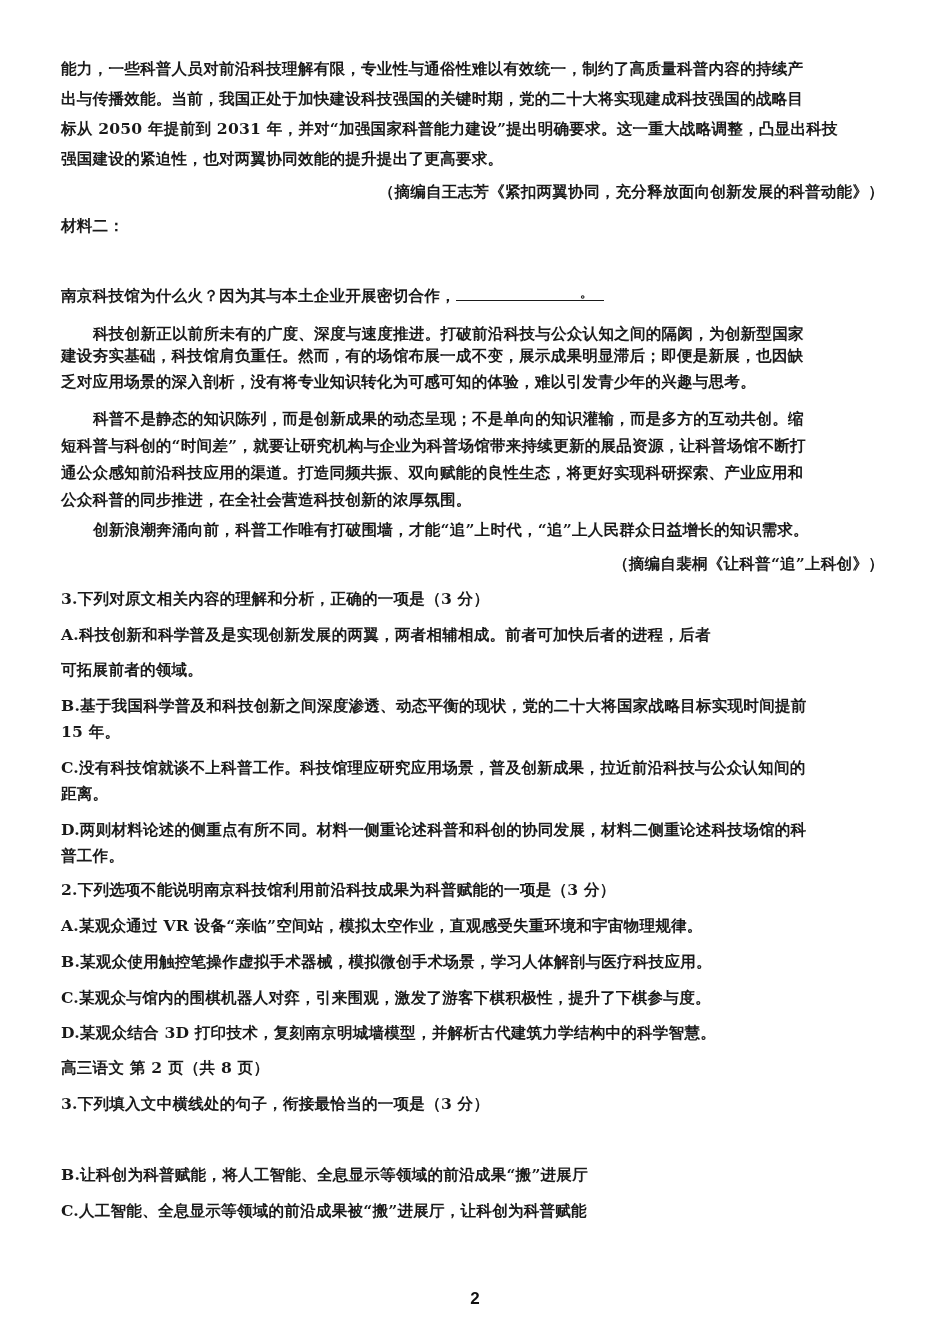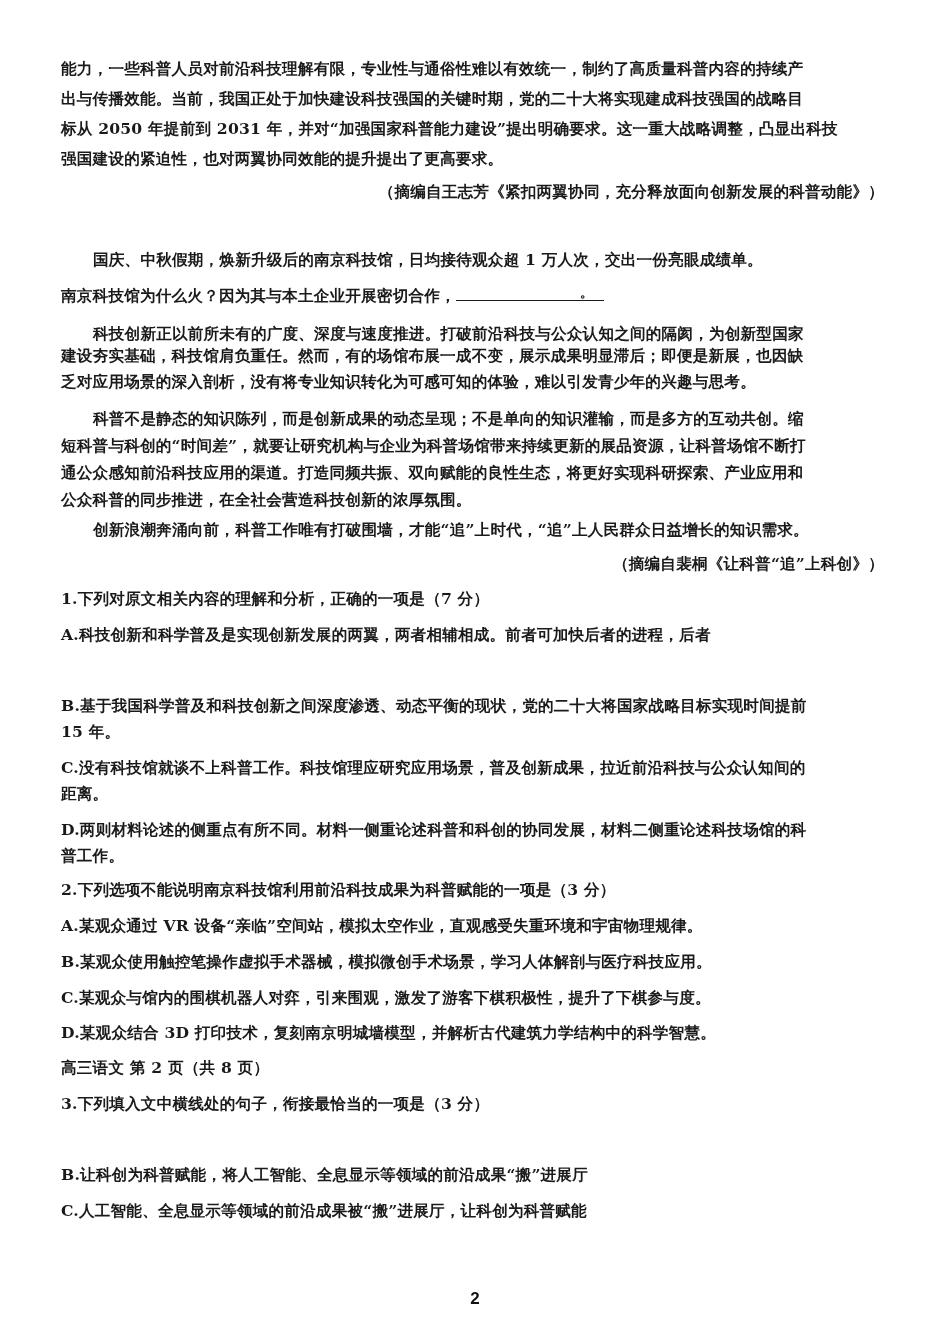--- a/index.html
+++ b/index.html
@@ -56,39 +56,40 @@
 <body>
 
 <div class="page">
 
   <div class="line" style="top:59px">能力，一些科普人员对前沿科技理解有限，专业性与通俗性难以有效统一，制约了高质量科普内容的持续产</div>
   <div class="line" style="top:89px">出与传播效能。当前，我国正处于加快建设科技强国的关键时期，党的二十大将实现建成科技强国的战略目</div>
   <div class="line" style="top:119px">标从 2050 年提前到 2031 年，并对“加强国家科普能力建设”提出明确要求。这一重大战略调整，凸显出科技</div>
   <div class="line" style="top:149px">强国建设的紧迫性，也对两翼协同效能的提升提出了更高要求。</div>
   <div class="line right" style="top:182px">（摘编自王志芳《紧扣两翼协同，充分释放面向创新发展的科普动能》）</div>
 
-  <div class="line indent" style="top:250px">国庆、中秋假期，焕新升级后的南京科技馆，日均接待观众超 1 万人次，交出一份亮眼成绩单。</div>
+  <div class="line" style="top:216px">材料二：</div>
   <div class="line" style="top:284px">
     <span>南京科技馆为什么火？因为其与本土企业开展密切合作，</span><span class="blank"><span class="blank-dot">。</span></span>
   </div>
 
   <div class="line indent" style="top:324px">科技创新正以前所未有的广度、深度与速度推进。打破前沿科技与公众认知之间的隔阂，为创新型国家</div>
   <div class="line" style="top:346px">建设夯实基础，科技馆肩负重任。然而，有的场馆布展一成不变，展示成果明显滞后；即便是新展，也因缺</div>
   <div class="line" style="top:372px">乏对应用场景的深入剖析，没有将专业知识转化为可感可知的体验，难以引发青少年的兴趣与思考。</div>
 
   <div class="line indent" style="top:409px">科普不是静态的知识陈列，而是创新成果的动态呈现；不是单向的知识灌输，而是多方的互动共创。缩</div>
   <div class="line" style="top:436px">短科普与科创的“时间差”，就要让研究机构与企业为科普场馆带来持续更新的展品资源，让科普场馆不断打</div>
   <div class="line" style="top:463px">通公众感知前沿科技应用的渠道。打造同频共振、双向赋能的良性生态，将更好实现科研探索、产业应用和</div>
   <div class="line" style="top:490px">公众科普的同步推进，在全社会营造科技创新的浓厚氛围。</div>
 
   <div class="line indent" style="top:520px">创新浪潮奔涌向前，科普工作唯有打破围墙，才能“追”上时代，“追”上人民群众日益增长的知识需求。</div>
   <div class="line right" style="top:554px">（摘编自裴桐《让科普“追”上科创》）</div>
 
-  <div class="line" style="top:589px">1.下列对原文相关内容的理解和分析，正确的一项是（7 分）</div>
+  <div class="line" style="top:589px">3.下列对原文相关内容的理解和分析，正确的一项是（3 分）</div>
   <div class="line" style="top:625px">A.科技创新和科学普及是实现创新发展的两翼，两者相辅相成。前者可加快后者的进程，后者</div>
+  <div class="line" style="top:660px">可拓展前者的领域。</div>
   <div class="line" style="top:696px">B.基于我国科学普及和科技创新之间深度渗透、动态平衡的现状，党的二十大将国家战略目标实现时间提前</div>
   <div class="line" style="top:722px">15 年。</div>
   <div class="line" style="top:758px">C.没有科技馆就谈不上科普工作。科技馆理应研究应用场景，普及创新成果，拉近前沿科技与公众认知间的</div>
   <div class="line" style="top:784px">距离。</div>
   <div class="line" style="top:820px">D.两则材料论述的侧重点有所不同。材料一侧重论述科普和科创的协同发展，材料二侧重论述科技场馆的科</div>
   <div class="line" style="top:846px">普工作。</div>
 
   <div class="line" style="top:880px">2.下列选项不能说明南京科技馆利用前沿科技成果为科普赋能的一项是（3 分）</div>
   <div class="line" style="top:916px">A.某观众通过 VR 设备“亲临”空间站，模拟太空作业，直观感受失重环境和宇宙物理规律。</div>
   <div class="line" style="top:952px">B.某观众使用触控笔操作虚拟手术器械，模拟微创手术场景，学习人体解剖与医疗科技应用。</div>

